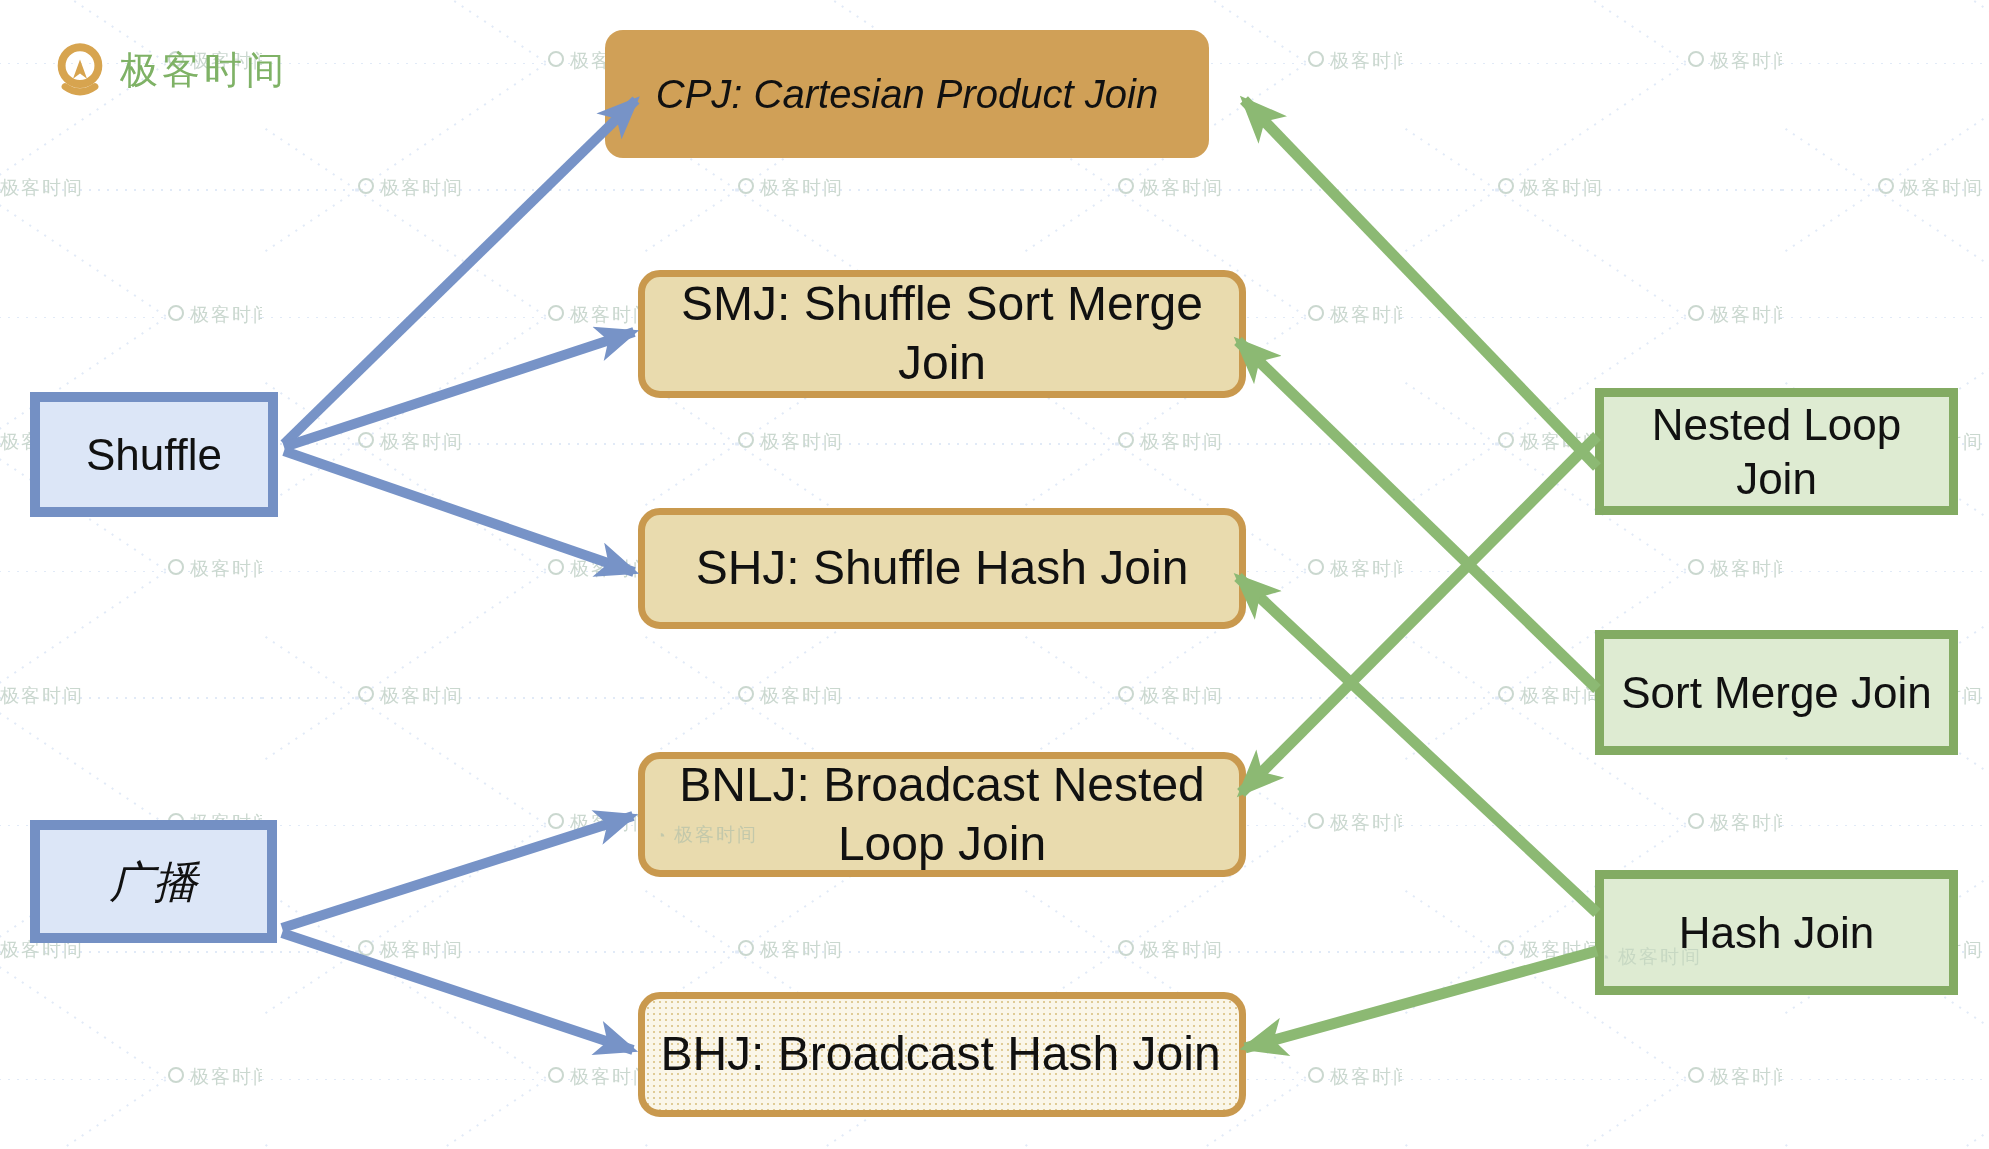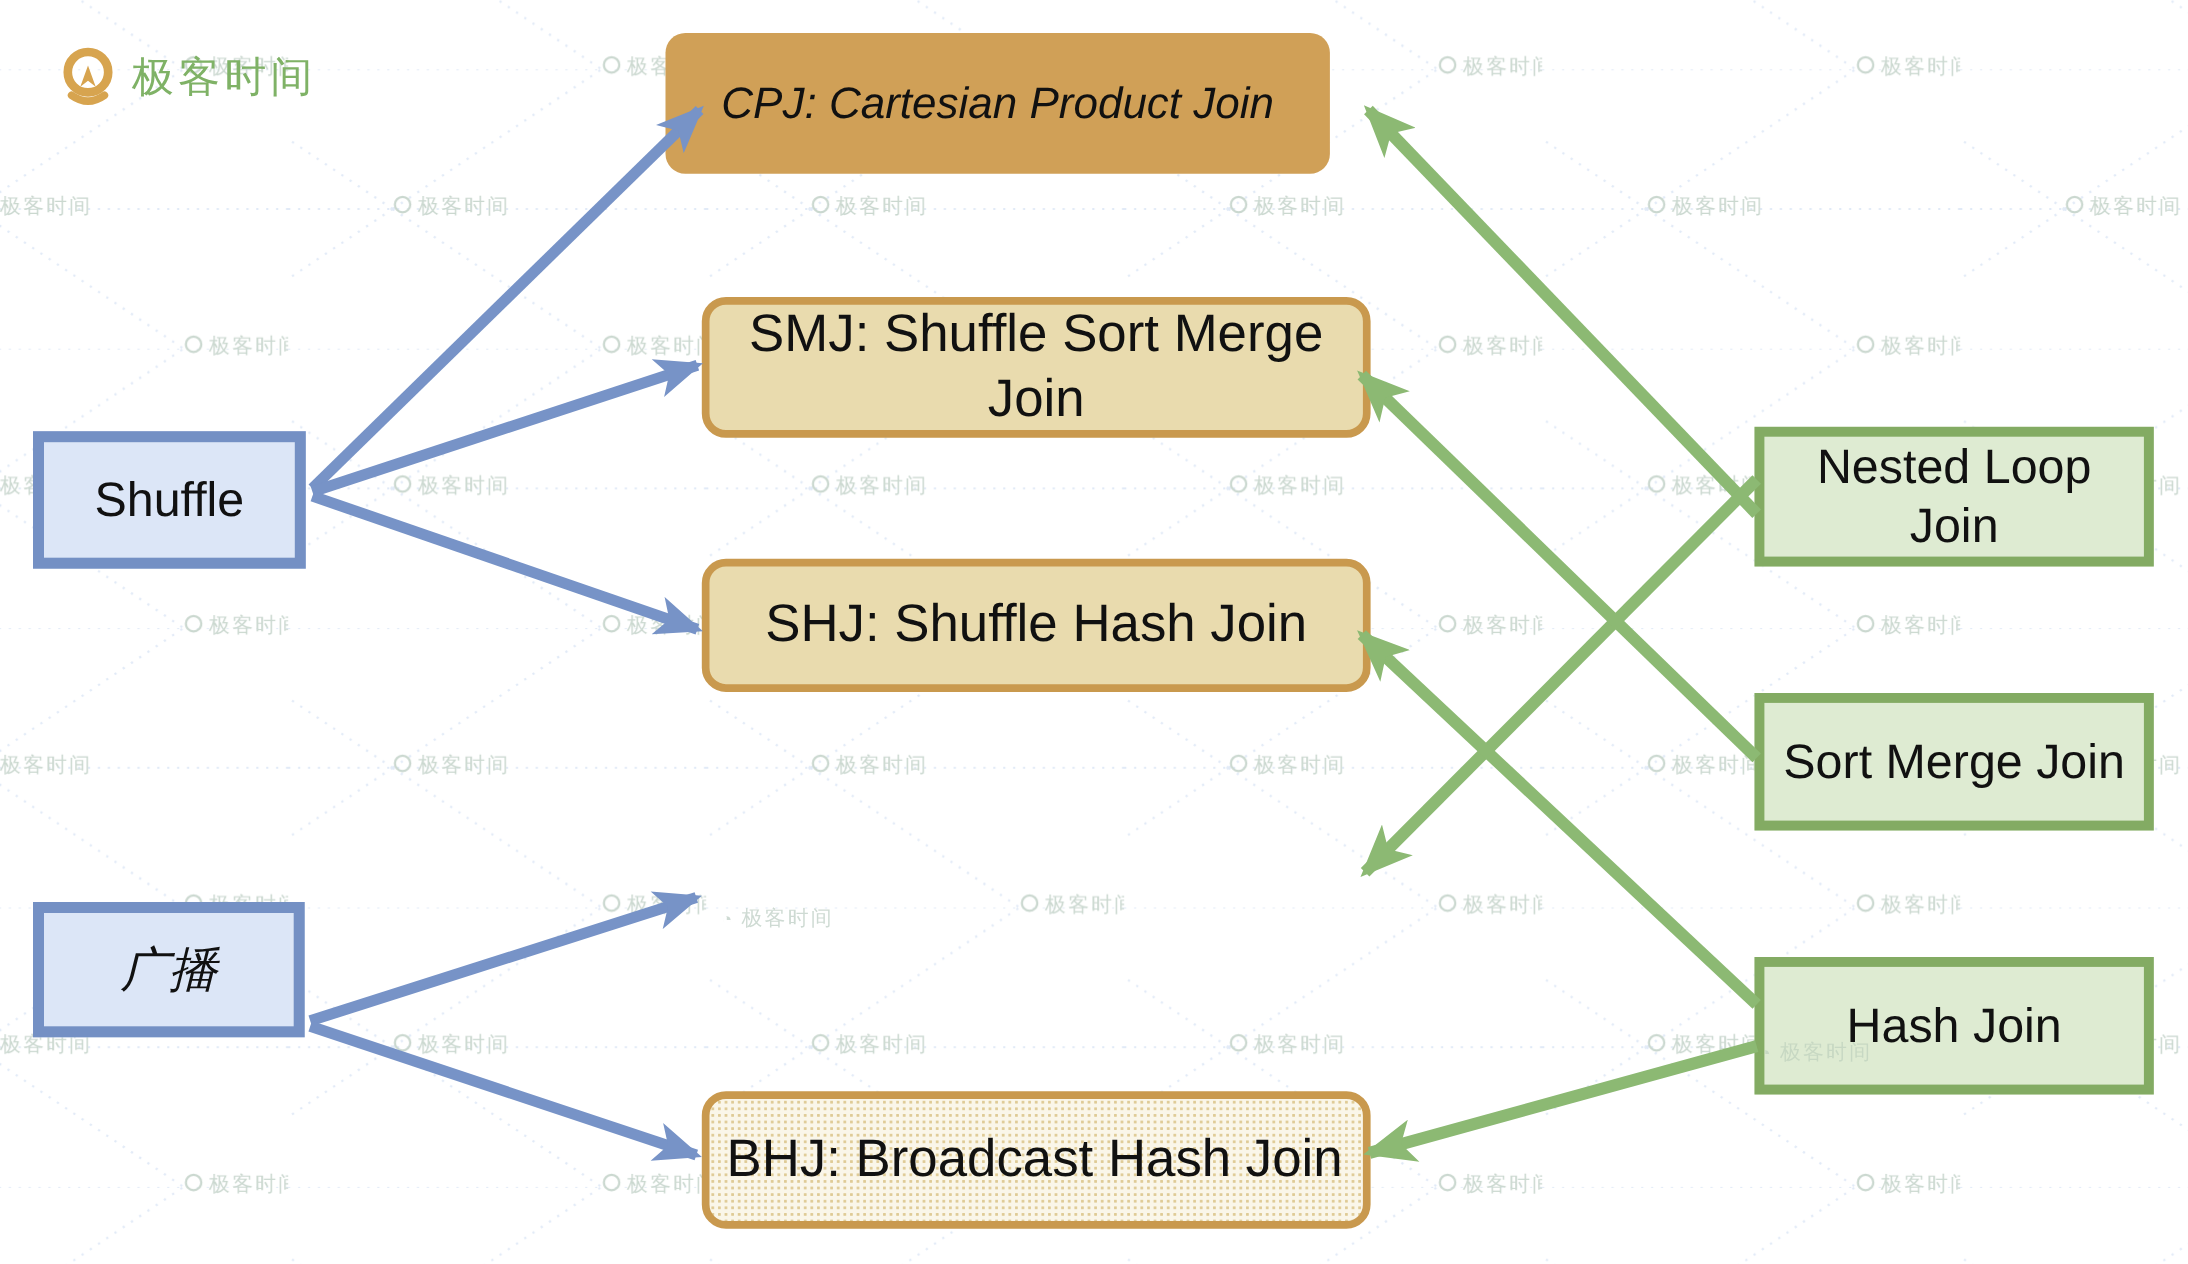--- a/index.html
+++ b/index.html
@@ -101,20 +101,21 @@
     <span class="logo-text">极客时间</span>
   </div>
 
   <div class="layer layer-nodes">
     <div class="node node-blue" id="node-shuffle">Shuffle</div>
     <div class="node node-blue" id="node-broadcast">广播</div>
 
     <div class="node node-tan-solid" id="node-cpj">CPJ: Cartesian Product Join</div>
     <div class="node node-tan" id="node-smj">SMJ: Shuffle Sort Merge Join</div>
     <div class="node node-tan" id="node-shj">SHJ: Shuffle Hash Join</div>
+    <div class="node node-tan" id="node-bnlj">BNLJ: Broadcast Nested Loop Join</div>
     <div class="node node-tan node-tan-dotted" id="node-bhj">BHJ: Broadcast Hash Join</div>
 
     <div class="node node-green" id="node-nlj">Nested Loop Join</div>
     <div class="node node-green" id="node-smj-right">Sort Merge Join</div>
     <div class="node node-green" id="node-hj">Hash Join</div>
   </div>
 
   <svg class="layer layer-arrows" width="1989" height="1149" viewBox="0 0 1989 1149">
     <defs>
       <marker id="arrow-blue" viewBox="0 0 12 10" refX="10.5" refY="5" markerWidth="4.4" markerHeight="3.6" orient="auto-start-reverse" markerUnits="strokeWidth">

